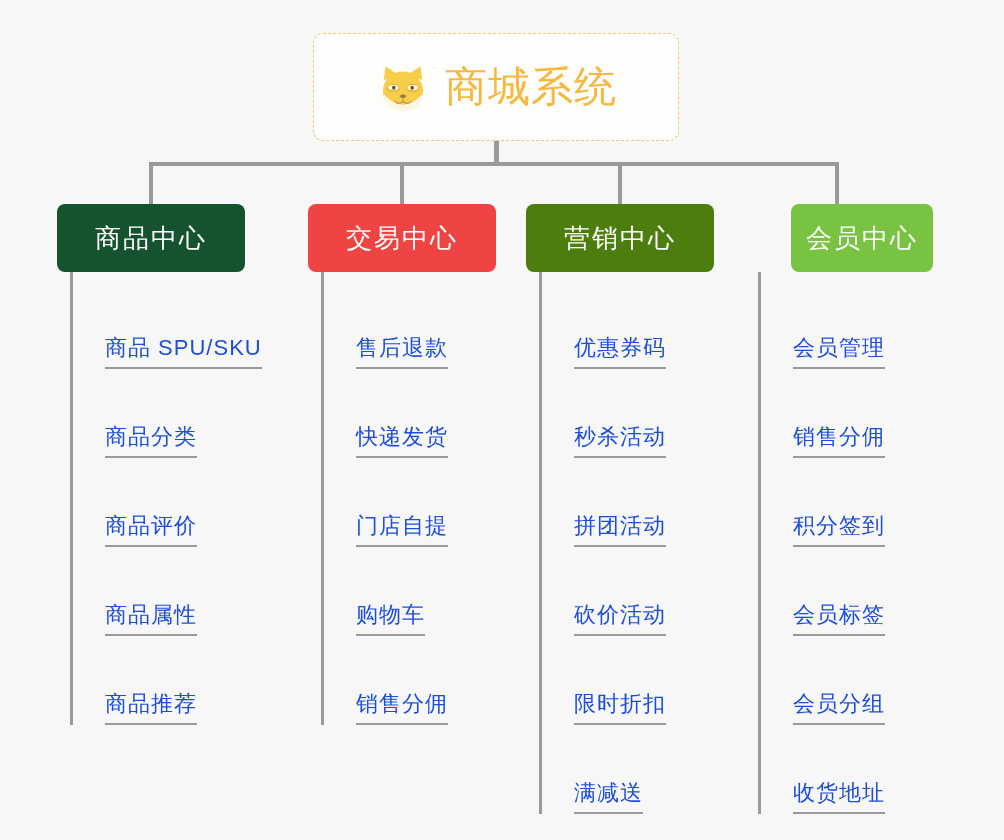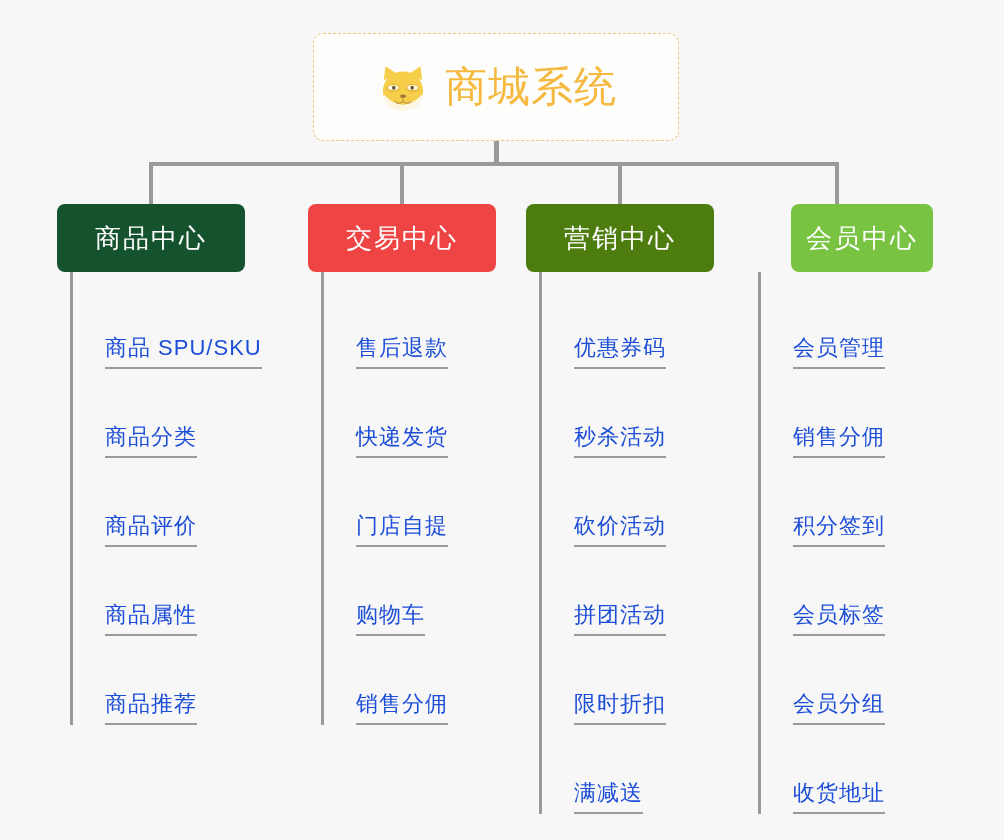--- a/index.html
+++ b/index.html
@@ -204,24 +204,24 @@
       <span>营销中心</span>
     </div>
     <div class="leaves">
       <div class="leaf">
         <span class="leaf-text">优惠券码</span>
       </div>
       <div class="leaf">
         <span class="leaf-text">秒杀活动</span>
       </div>
       <div class="leaf">
+        <span class="leaf-text">拼团活动</span>
+      </div>
+      <div class="leaf">
         <span class="leaf-text">砍价活动</span>
-      </div>
-      <div class="leaf">
-        <span class="leaf-text">拼团活动</span>
       </div>
       <div class="leaf">
         <span class="leaf-text">限时折扣</span>
       </div>
       <div class="leaf">
         <span class="leaf-text">满减送</span>
       </div>
     </div>
   </div>
 

